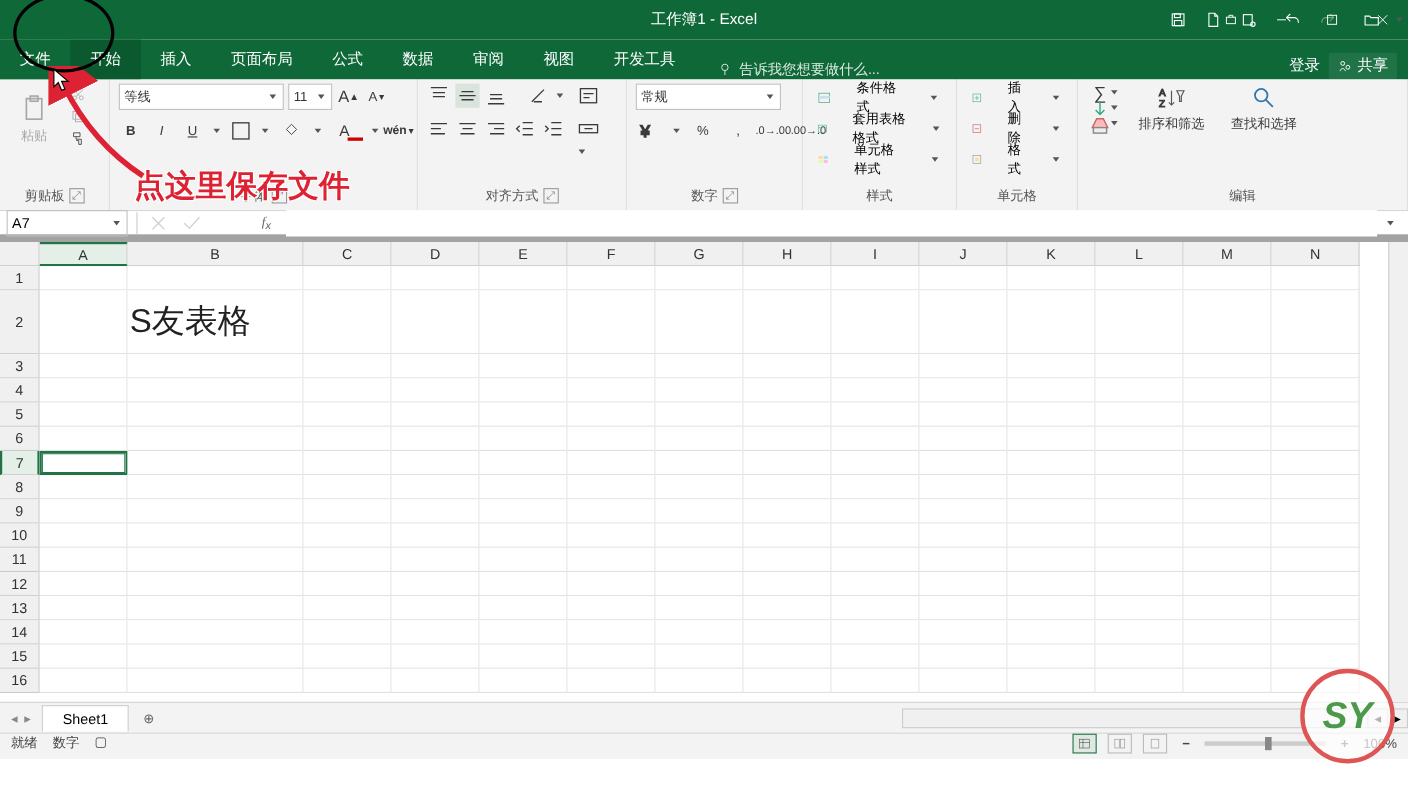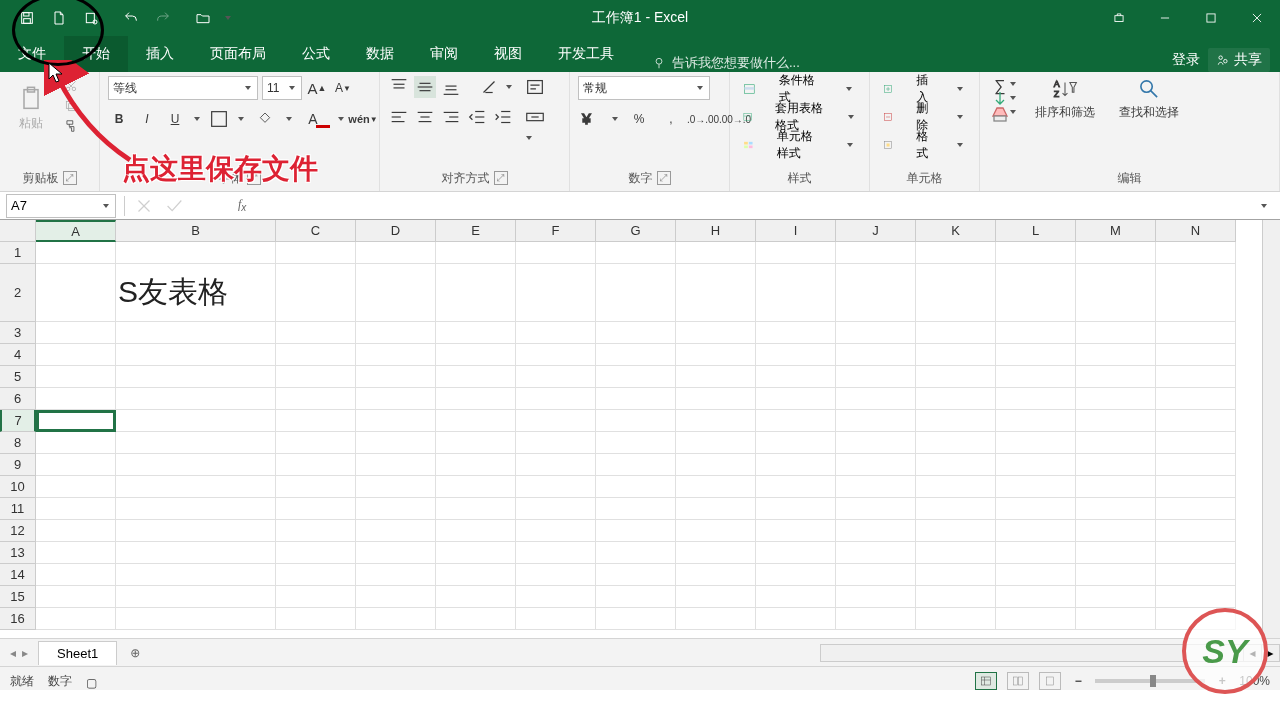--- a/index.html
+++ b/index.html
@@ -1,18 +1,18 @@
 <!DOCTYPE html>
 <html><head>
 <meta charset="utf-8">
 <style>
 *{box-sizing:border-box;margin:0;padding:0;font-family:"Microsoft YaHei",Arial,sans-serif;}
 body{width:1280px;height:720px;overflow:hidden;background:#fff;position:relative;font-size:12px;}
 
-.titlebar{height:36px;background:#0e6838;display:flex;align-items:center;color:#fff;position:relative;}
+.titlebar{height:36px;background:#0e6838;display:flex;align-items:center;color:#fff;position:relative;justify-content:flex-end;}
 .qat{display:flex;align-items:center;gap:2px;margin-left:12px;}
 .qat .ico{width:30px;height:30px;display:flex;align-items:center;justify-content:center;color:#fff;cursor:pointer;}
 .qat .ico svg{width:16px;height:16px;stroke:#fff;fill:none;stroke-width:1.5;}
 .qat .sep{width:6px;}
 .doc-title{position:absolute;left:50%;transform:translateX(-50%);font-size:14px;}
 .winbtns{position:absolute;right:0;display:flex;}
 .winbtns .wb{width:46px;height:36px;display:flex;align-items:center;justify-content:center;cursor:pointer;}
 .winbtns .wb svg{width:14px;height:14px;stroke:#fff;fill:none;stroke-width:1.5;}
 
 .tabbar{height:36px;background:#0e6838;display:flex;align-items:flex-end;color:#fff;position:relative;}
@@ -63,21 +63,21 @@
 .vlist{display:flex;flex-direction:column;gap:2px;}
 .vlist .line{display:flex;align-items:center;gap:22px;height:26px;padding:0 4px;cursor:pointer;}
 .vlist .line svg{width:16px;height:16px;}
 .cells .vlist .line{width:90px;}
 .styles .vlist .line{width:120px;}
 .edit .col{display:flex;flex-direction:column;gap:4px;}
 .edit .ed{width:24px;height:20px;}
 .edit .big{width:74px;display:flex;flex-direction:column;align-items:center;gap:2px;}
 .edit .big svg{width:26px;height:26px;}
 
-.fbar{height:28px;border-bottom:1px solid #a3a3a3;background:#fff;display:flex;align-items:center;}
+.fbar{height:28px;border-bottom:7px solid #a3a3a3;background:#fff;display:flex;align-items:center;}
 .namebox{width:110px;height:24px;border:1px solid #c0c0c0;margin:0 8px 0 6px;display:flex;align-items:center;padding:0 4px;font-size:13px;}
 .namebox .arw{margin-left:auto;}
 .fbar .fxbtns{display:flex;gap:8px;align-items:center;margin:0 8px;}
 .fbar .fxbtns .fb{width:22px;height:22px;color:#888;}
 .fbar .fxbtns .fb svg{stroke:#888;}
 .fbar .fx{font-style:italic;font-family:serif;color:#666;margin-right:6px;margin-left:45px;}
 .fbar .finput{flex:1;height:24px;border:none;outline:none;padding:0 4px;}
 .fbar .expand{width:24px;height:24px;display:flex;align-items:center;justify-content:center;cursor:pointer;margin-right:4px;}
 
 .sheet{position:relative;height:418px;display:flex;}
@@ -98,21 +98,21 @@
 .selcell{border:2px solid #217346;box-shadow:0 0 0 1px #217346 inset;}
 .sheet .vscroll{width:18px;background:#f0f0f0;border-left:1px solid #ccc;}
 
 .sheettabs{height:28px;border-top:1px solid #d4d4d4;display:flex;align-items:center;background:#f3f3f3;}
 .sheettabs .nav{display:flex;gap:6px;padding:0 10px;color:#888;}
 .sheettabs .stab{padding:4px 18px;background:#fff;border:1px solid #ccc;border-bottom:none;font-size:13px;cursor:pointer;}
 .sheettabs .plus{width:24px;height:24px;display:flex;align-items:center;justify-content:center;cursor:pointer;margin-left:6px;color:#666;border:1px solid transparent;}
 .sheettabs .hscroll{margin-left:auto;width:460px;height:18px;background:#f0f0f0;border:1px solid #ccc;display:flex;}
 .sheettabs .hscroll .tr{width:18px;border-left:1px solid #ccc;display:flex;align-items:center;justify-content:center;}
 
-.status{height:24px;background:#f3f3f3;border-top:1px solid #d4d4d4;display:flex;align-items:flex-end;padding:0 10px;font-size:12px;color:#444;}
+.status{height:24px;background:#f3f3f3;border-top:1px solid #d4d4d4;display:flex;align-items:flex-start;padding:0 10px;font-size:12px;color:#444;}
 .status .right{margin-left:auto;display:flex;align-items:center;gap:10px;}
 .status .vb{width:22px;height:18px;border:1px solid #bbb;display:flex;align-items:center;justify-content:center;}
 .status .vb.active{background:#dfe9e2;border-color:#217346;}
 .slider{width:110px;height:4px;background:#ccc;position:relative;}
 .slider .thumb{position:absolute;left:50%;top:-4px;width:6px;height:12px;background:#888;}
 .pm{width:14px;height:14px;display:flex;align-items:center;justify-content:center;font-weight:bold;}
 
 .anno-circle{position:absolute;left:12px;top:-6px;width:92px;height:72px;border:3px solid #000;border-radius:50%;pointer-events:none;z-index:20;}
 .anno-arrow{position:absolute;left:44px;top:60px;z-index:19;pointer-events:none;}
 .anno-text{position:absolute;left:122px;top:150px;font-size:28px;font-weight:bold;color:#d23;z-index:21;text-shadow:1px 1px 0 #fff,-1px -1px 0 #fff,1px -1px 0 #fff,-1px 1px 0 #fff;}

